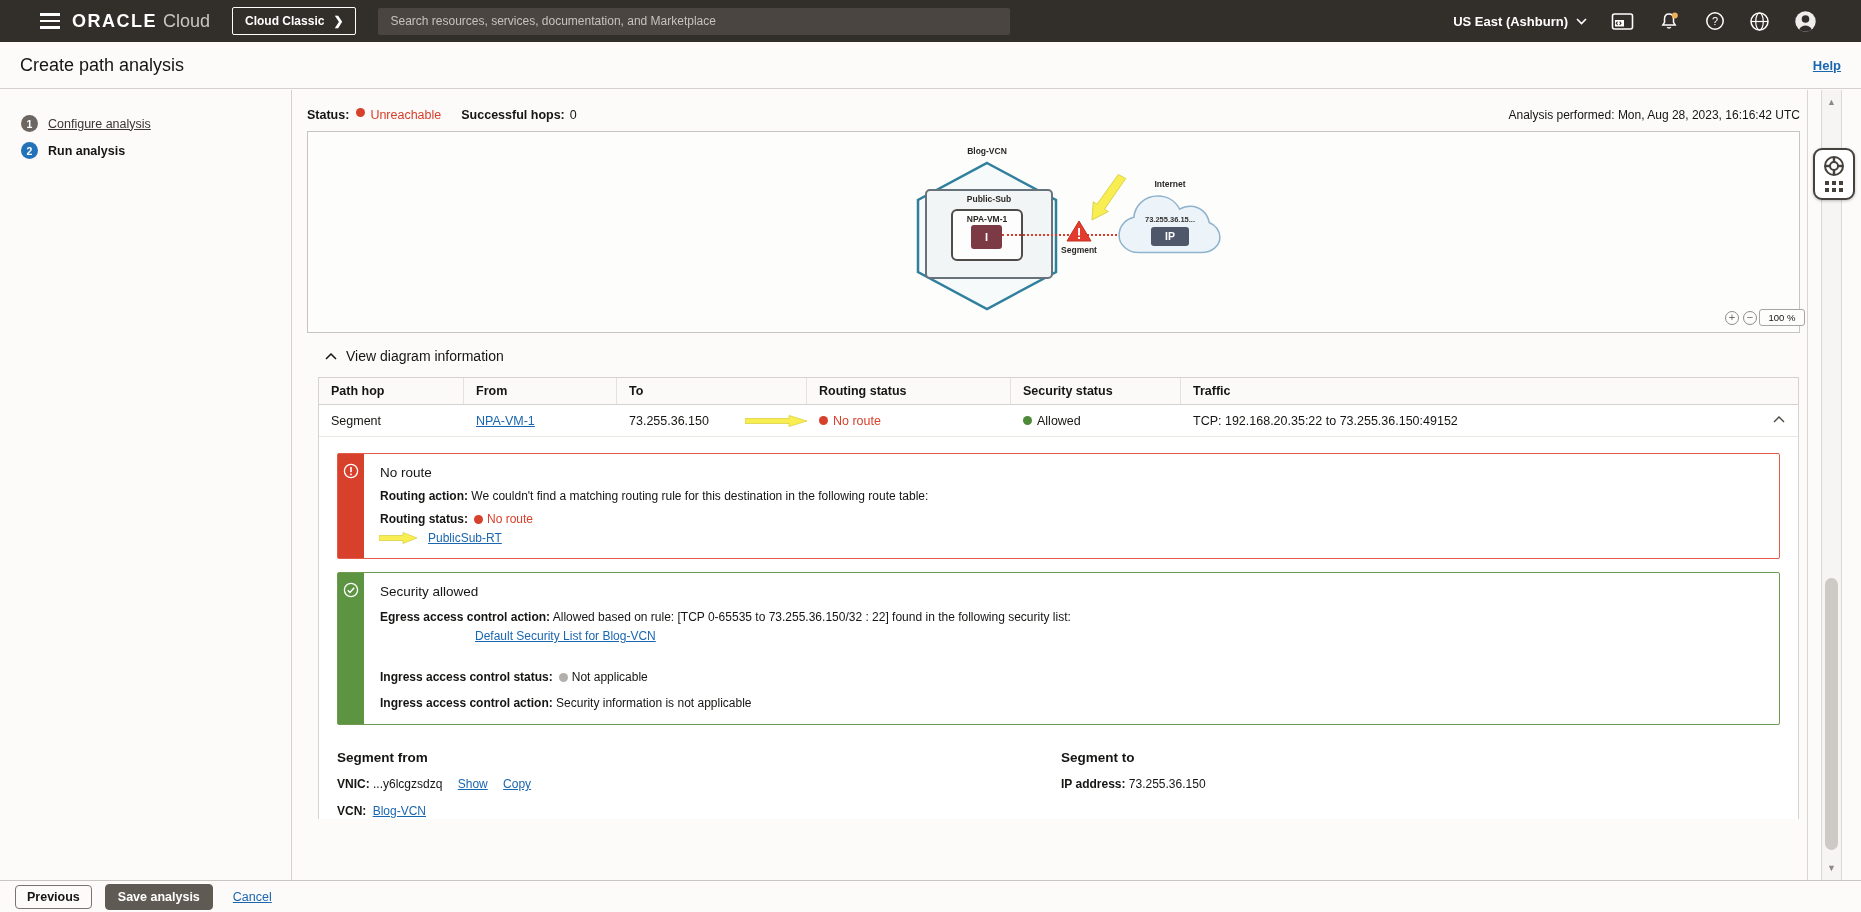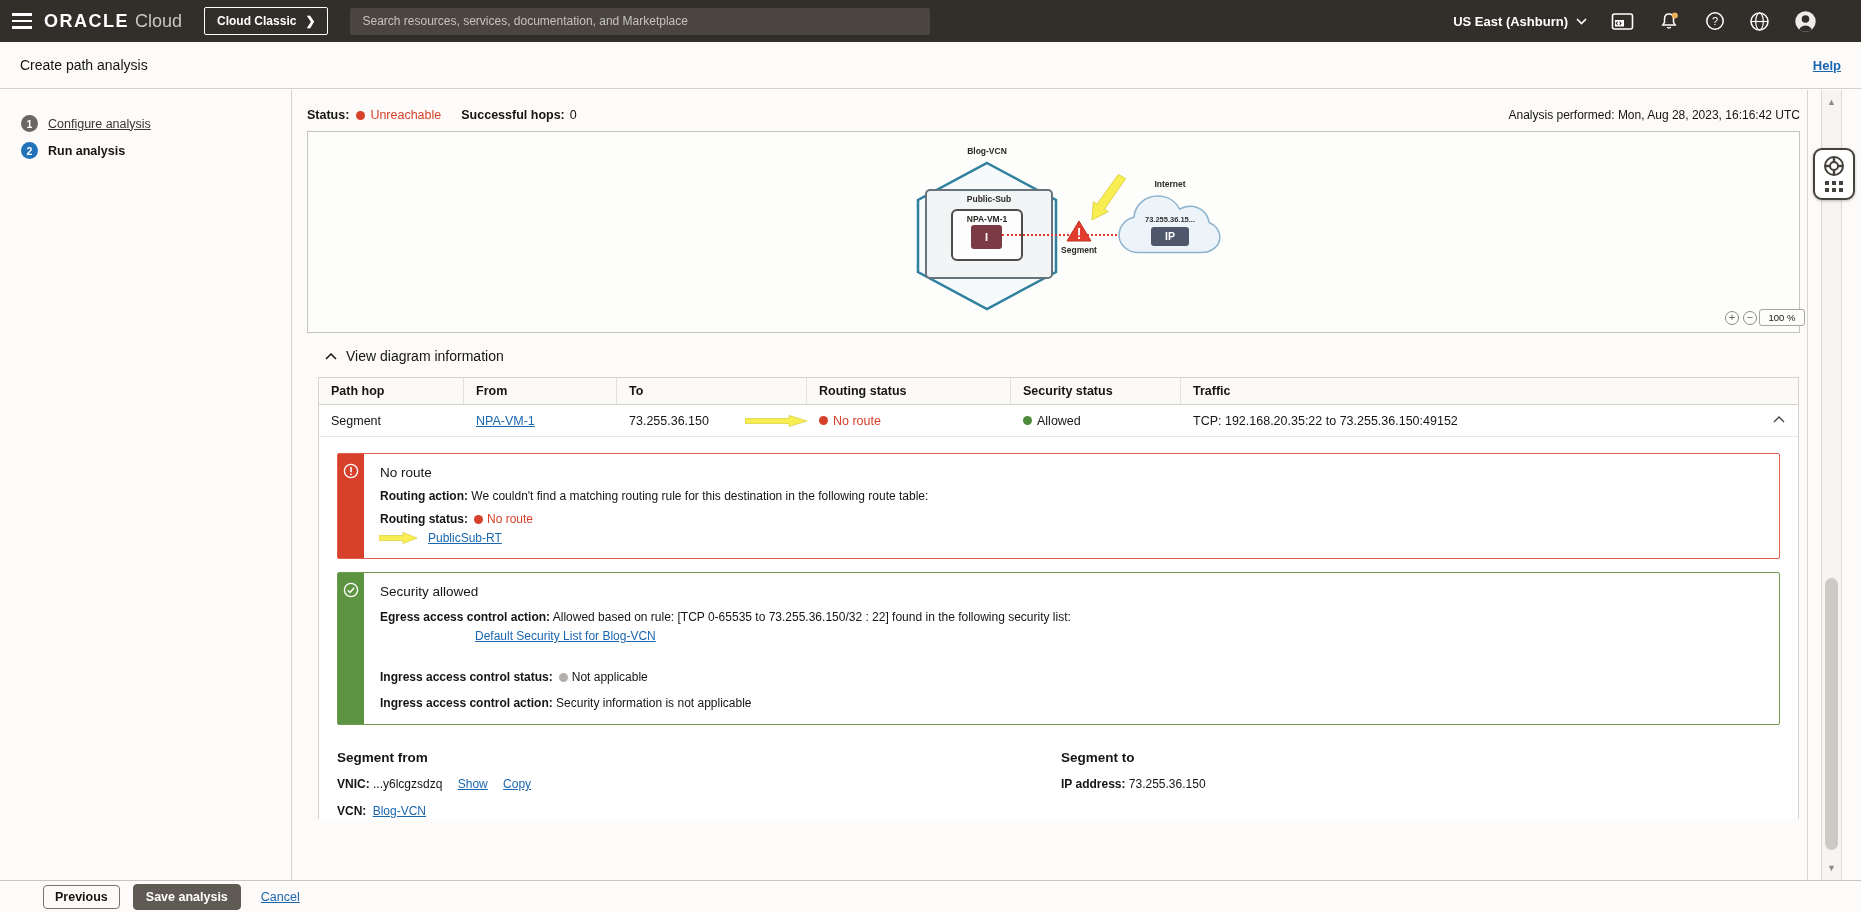--- a/index.html
+++ b/index.html
@@ -2,51 +2,51 @@
 <html><head>
 <meta charset="utf-8">
 <style>
   * { margin:0; padding:0; box-sizing:border-box; }
   html,body { width:1861px; height:912px; }
   body { font-family:"Liberation Sans",sans-serif; font-size:12.5px; color:#161513; background:#fcfbfa; overflow:hidden; position:relative; }
   .b { font-weight:bold; }
   a.link, .link { color:#1a66b0; text-decoration:underline; cursor:pointer; }
 
   
-  .topbar { position:absolute; top:0; left:0; width:100%; height:42px; background:#322e2a; display:flex; align-items:center; color:#fff; z-index:10; }
+  .topbar { position:absolute; top:0; left:0; width:100%; height:42px; background:#322e2a; display:flex; align-items:center; color:#fff; z-index:10;padding-left:28px; }
   .hamburger { width:44px; height:42px; display:flex; flex-direction:column; justify-content:center; align-items:center; gap:4px; cursor:pointer; }
   .hamburger i { display:block; width:20px; height:2.5px; background:#fff; }
   .brand { font-size:18px; display:flex; align-items:baseline; gap:6px; white-space:nowrap; }
   .brand-bold { font-weight:bold; letter-spacing:1.5px; }
   .brand-light { color:#c9c5c1; }
   .classic-btn { margin-left:22px; background:transparent; border:1px solid #fff; color:#fff; font-weight:bold; font-size:12px; padding:6px 12px; border-radius:2px; display:flex; gap:9px; align-items:center; font-family:inherit; cursor:pointer; white-space:nowrap; }
-  .search-box { margin-left:22px; width:580px; height:27px; background:#4a4541; border-radius:2px; display:flex; align-items:center; }
+  .search-box { margin-left:22px; width:632px; height:27px; background:#4a4541; border-radius:2px; display:flex; align-items:center; }
   .search-box input { background:transparent; border:0; outline:0; color:#e2dedb; font-size:12px; width:100%; padding:0 12px; font-family:inherit; }
   .search-box input::placeholder { color:#c6c2be; opacity:1; }
   .topbar-right { margin-left:auto; display:flex; align-items:center; gap:24px; padding-right:44px; }
   .region { font-size:13px; font-weight:bold; display:flex; align-items:center; gap:8px; cursor:pointer; white-space:nowrap; }
   .tb-icon { display:flex; align-items:center; cursor:pointer; position:relative; }
 
   
   .titlebar { position:absolute; top:42px; left:0; width:100%; height:47px; border-bottom:1px solid #d5d1cd; display:flex; align-items:center; justify-content:space-between; padding:0 20px; background:#fcfbfa; }
-  .page-title { font-size:14px; font-weight:normal; color:#161513; }
+  .page-title { font-size:18px; font-weight:normal; color:#161513; }
   .help { font-size:13px;font-weight:bold; }
 
   
   .sidebar { position:absolute; top:90px; left:0; width:292px; bottom:32px; border-right:1px solid #d5d1cd; background:#fcfbfa; padding-top:20px; }
   .step { display:flex; align-items:center; gap:10px; padding:5px 0 5px 21px; }
   .step-num { width:17px; height:17px; border-radius:50%; color:#fff; font-size:10.5px; font-weight:bold; display:flex; align-items:center; justify-content:center; flex:0 0 17px; }
   .step1 .step-num { background:#6b6662; }
   .step2 .step-num { background:#2172b8; }
   .step1 .step-label { text-decoration:underline; color:#3a3632; cursor:pointer; }
   .step2 .step-label { font-weight:bold; }
 
   
   .content { position:absolute; left:292px; top:90px; width:1515px; bottom:32px; padding:0 8px 0 15px; overflow:hidden; }
-  .status-row { margin:18px 0 9px; width:1493px; display:flex; align-items:center; }
+  .status-row { margin:18px 0 9px; width:1493px; display:flex; align-items:flex-start; }
   .dot { width:9px; height:9px; border-radius:50%; display:inline-block; vertical-align:-1px; }
   .dot-red { background:#d7402b; }
   .dot-green { background:#4d8a39; }
   .dot-gray { background:#b3afab; }
   .red { color:#d7402b; }
   .status-row .dot { margin:0 5px 0 7px; }
   .hops-label { margin-left:20px; }
   .hops-val { margin-left:5px; }
   .status-right { margin-left:auto; font-size:12px; }
 
@@ -112,21 +112,21 @@
   .content-edge { position:absolute; left:1807px; top:90px; bottom:32px; width:1px; background:#d9d5d1; }
   .vscroll { position:absolute; left:1821px; top:90px; bottom:32px; width:21px; background:#f7f5f3; border-left:1px solid #dcd8d4; border-right:1px solid #dcd8d4; }
   .scroll-up, .scroll-down { position:absolute; left:0; width:100%; text-align:center; color:#8d8985; font-size:9px; cursor:pointer; }
   .scroll-up { top:7px; } .scroll-down { bottom:7px; }
   .scroll-thumb { position:absolute; left:3px; right:3px; top:488px; height:272px; background:#cdc9c5; border-radius:7px; cursor:grab; }
   .float-widget { position:absolute; left:1813px; top:148px; width:42px; height:52px; background:#fff; border:2px solid #45413c; border-radius:9px; box-shadow:0 1px 3px rgba(0,0,0,.25); display:flex; flex-direction:column; align-items:center; padding-top:5px; gap:4px; cursor:pointer; z-index:5; }
   .dots { display:grid; grid-template-columns:repeat(3,4px); gap:3px; }
   .dots i { width:4px; height:4px; background:#45413c; display:block; }
 
   
-  .footer { position:absolute; left:0; bottom:0; width:100%; height:32px; background:#fcfbfa; border-top:1px solid #c9c5c1; display:flex; align-items:center; gap:13px; padding-left:43px; z-index:10; }
+  .footer { position:absolute; left:0; bottom:0; width:100%; height:32px; background:#fcfbfa; border-top:1px solid #c9c5c1; display:flex; align-items:center; gap:13px; padding-left:15px; z-index:10; }
   .btn { font-family:inherit; font-size:12.5px; font-weight:bold; border-radius:4px; padding:4px 11px; cursor:pointer; }
   .btn-prev { background:#fcfbfa; border:1px solid #7a746e; color:#161513; }
   .btn-save { background:#605a54; border:1px solid #605a54; color:#fff; padding:5px 12px; }
   .cancel { margin-left:7px; font-weight:normal; }
 </style>
 </head>
 <body>
 
 <header class="topbar">
   <div class="hamburger">

